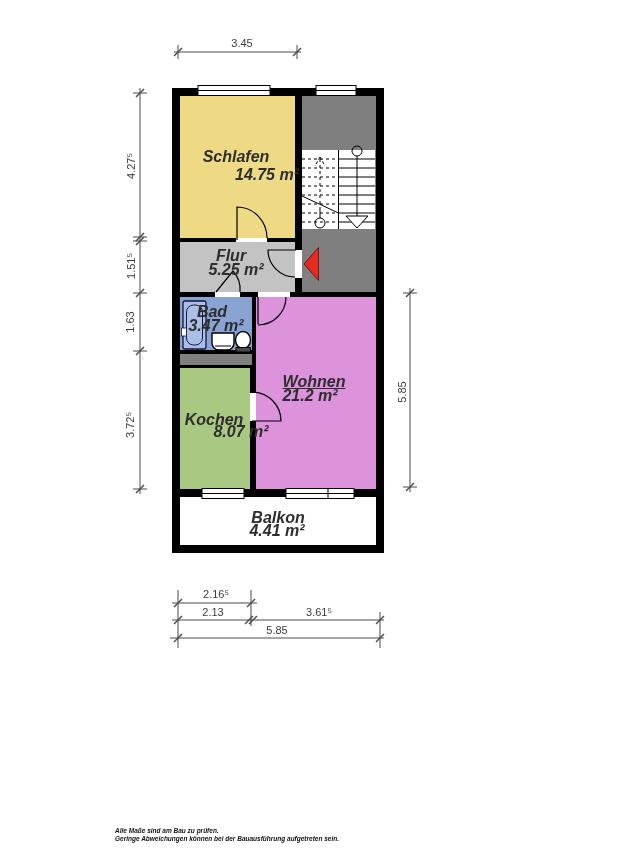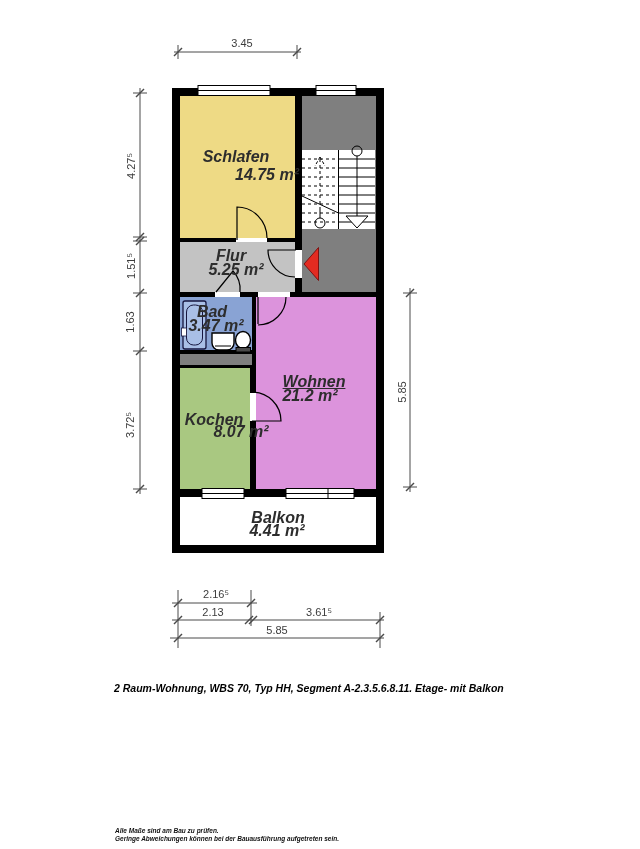--- a/index.html
+++ b/index.html
@@ -199,19 +199,18 @@
   <div class="dim-label v" style="left:130px;top:322px;">1.63</div>
   <div class="dim-label v" style="left:130px;top:425px;">3.72⁵</div>
 
   <div class="dim-label v" style="left:402px;top:392px;">5.85</div>
 
   <div class="dim-label" style="left:216px;top:594px;">2.16⁵</div>
   <div class="dim-label" style="left:213px;top:612px;">2.13</div>
   <div class="dim-label" style="left:319px;top:612px;text-align:right;">3.61⁵</div>
   <div class="dim-label" style="left:277px;top:630px;">5.85</div>
 
-  <div class="caption">2 Raum-Wohnung, WBS 70, Typ HH, Segment A-2.3.5.6.8.11. Etage- mit Balkon</div>
   <div class="footnote">
     <div>Alle Maße sind am Bau zu prüfen.</div>
     <div>Geringe Abweichungen können bei der Bauausführung aufgetreten sein.</div>
   </div>
 
 </div>
 
 </body></html>

